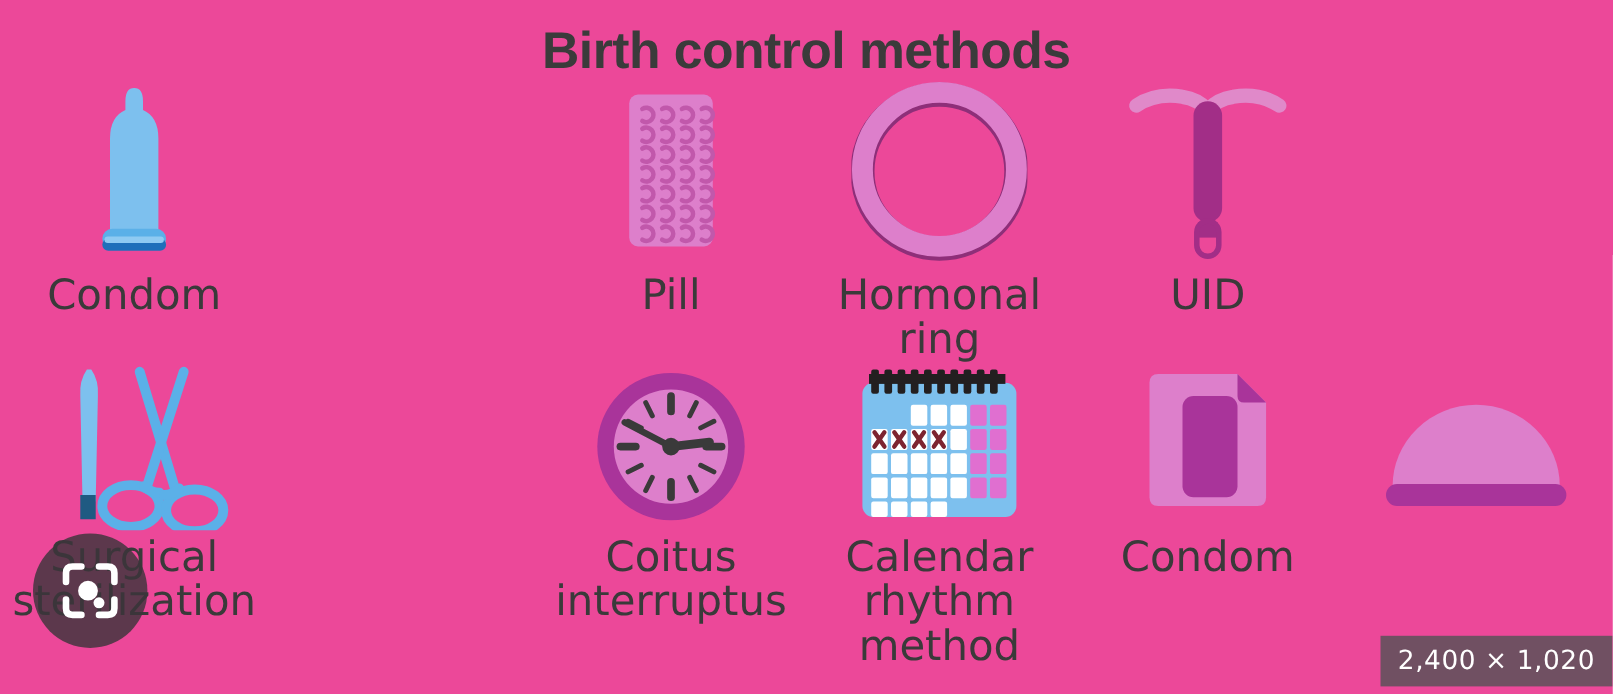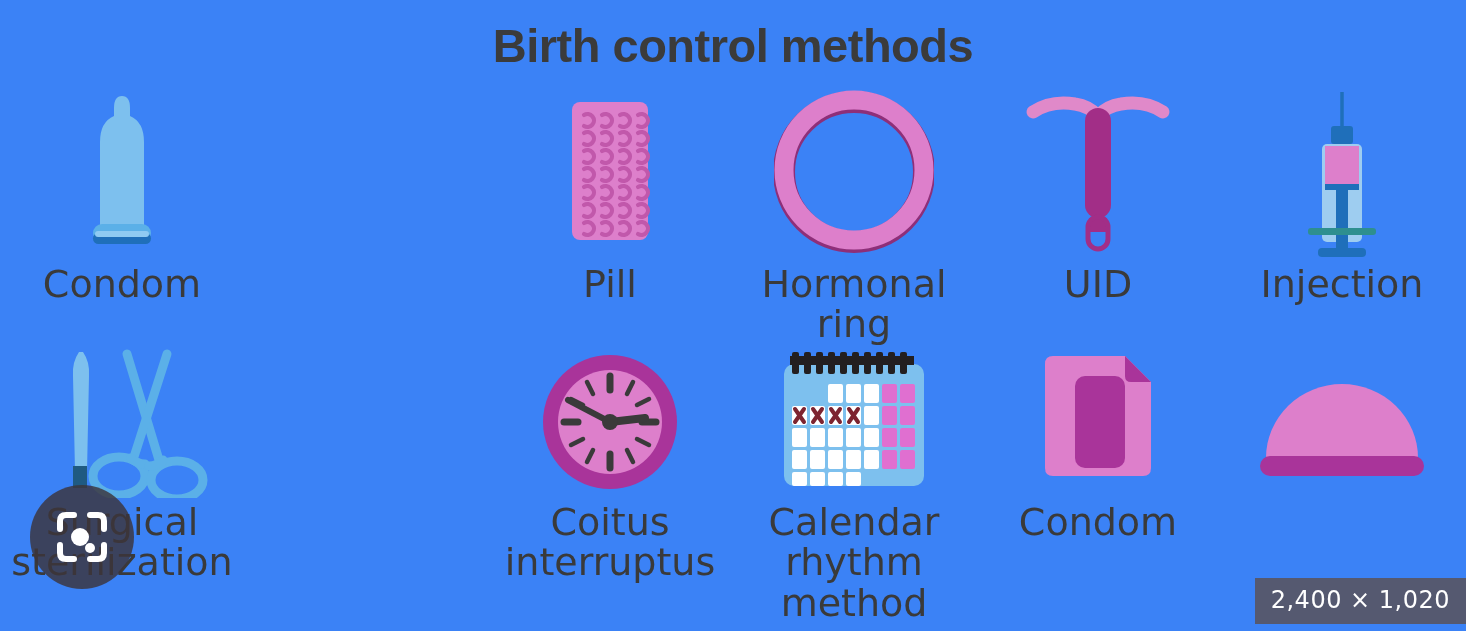--- a/index.html
+++ b/index.html
@@ -26,21 +26,21 @@
     width: 1466px;
     text-align: center;
     font-family: "Liberation Sans", sans-serif;
     font-weight: bold;
     font-size: 47px;
     letter-spacing: -0.5px;
     color: #3b3b3b;
   }
   .grid {
     position: absolute;
-    top: 90px;
+    top: 74px;
     left: 0;
     width: 1348px;
     height: 541px;
   }
   .cell {
     position: absolute;
     width: 244px;
     box-sizing: border-box;
     text-align: center;
   }
@@ -92,21 +92,21 @@
     color: #ffffff;
     font-family: "DejaVu Sans", sans-serif;
     font-size: 24px;
     padding: 8px 16px 10px 16px;
     letter-spacing: 0.5px;
   }
 </style>
 </head>
 <body>
 
-<div id="viewer" style="background: #3b82f6;">
+<div id="viewer" style="background: #ec4899;">
 
   <div id="title" style="color: rgb(59, 59, 59);">Birth control methods</div>
 
   <div class="grid">
 
     <div class="cell row1 c0">
       <div class="art">
         <svg width="120" height="165" viewBox="0 0 120 165">
           <path d="M52 18 q0-12 8-12 q8 0 8 12 l0 8 q14 6 14 26 l0 92 l-44 0 l0-92 q0-20 14-26 z" fill="#7dc0ee"></path>
           <rect x="31" y="134" width="58" height="18" rx="9" fill="#5bb0e8"></rect>
@@ -174,36 +174,20 @@
           <path d="M10 22 q18-12 42-8 q14 2 23 12" fill="none" stroke="#e089c9" stroke-width="13" stroke-linecap="round"></path>
           <path d="M140 22 q-18-12-42-8 q-14 2-23 12" fill="none" stroke="#e089c9" stroke-width="13" stroke-linecap="round"></path>
           <rect x="62" y="18" width="26" height="110" rx="13" fill="#a22e87"></rect>
           <rect x="66" y="128" width="18" height="14" fill="#a22e87"></rect>
           <rect x="65" y="127" width="20" height="32" rx="10" fill="none" stroke="#a22e87" stroke-width="5"></rect>
         </svg>
       </div>
       <div class="label">UID</div>
     </div>
 
-    <div class="cell row1 c5">
-      <div class="art">
-        <svg width="120" height="172" viewBox="0 0 120 172">
-          <path d="M60 2 L60 38" stroke="#1f6fba" stroke-width="3.5"></path>
-          <rect x="49" y="36" width="22" height="18" rx="3" fill="#1f6fba"></rect>
-          <rect x="40" y="54" width="40" height="98" rx="5" fill="#9ecdf0"></rect>
-          <rect x="43" y="56" width="34" height="38" fill="#dd7fcb"></rect>
-          <rect x="43" y="94" width="34" height="6" fill="#1f6fba"></rect>
-          <rect x="54" y="96" width="12" height="50" fill="#1f6fba"></rect>
-          <rect x="26" y="138" width="68" height="7" rx="3" fill="#2e8f8f"></rect>
-          <rect x="54" y="145" width="12" height="18" fill="#1f6fba"></rect>
-          <rect x="36" y="158" width="48" height="9" rx="4" fill="#1f6fba"></rect>
-        </svg>
-      </div>
-      <div class="label">Injection</div>
-    </div>
 
     <div class="cell row2 c0">
       <div class="art">
         <svg width="190" height="150" viewBox="0 0 190 150">
           <path d="M56 4 q7 10 6 24 l-2 96 l-12 0 l-2-96 q-1-14 6-24 z" fill="#7dc0ee"></path>
           <path d="M46 118 l14 0 l0 22 l-14 0 z" fill="#1f5a82"></path>
           <g fill="none" stroke="#5bb0e8" stroke-width="9" stroke-linecap="round">
             <path d="M100 6 L132 112"></path>
             <path d="M140 6 L106 112"></path>
           </g>

